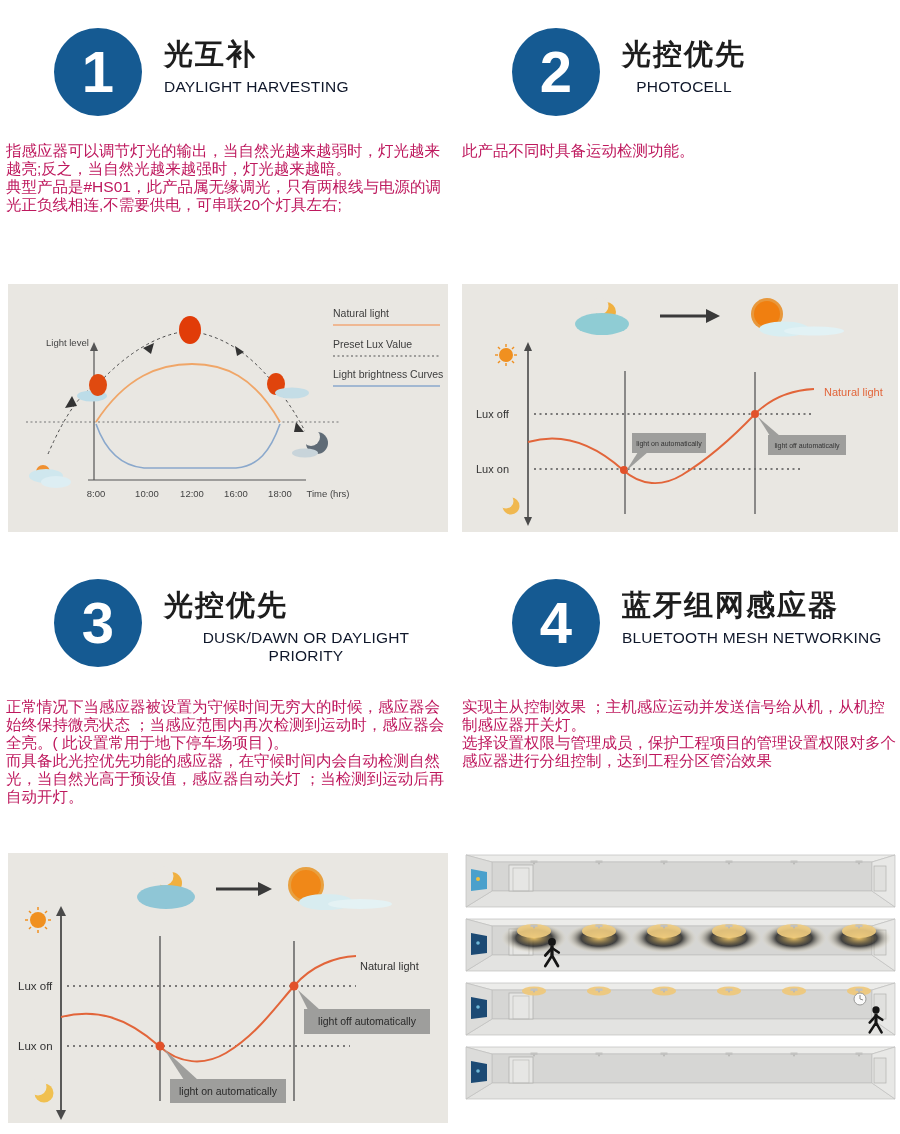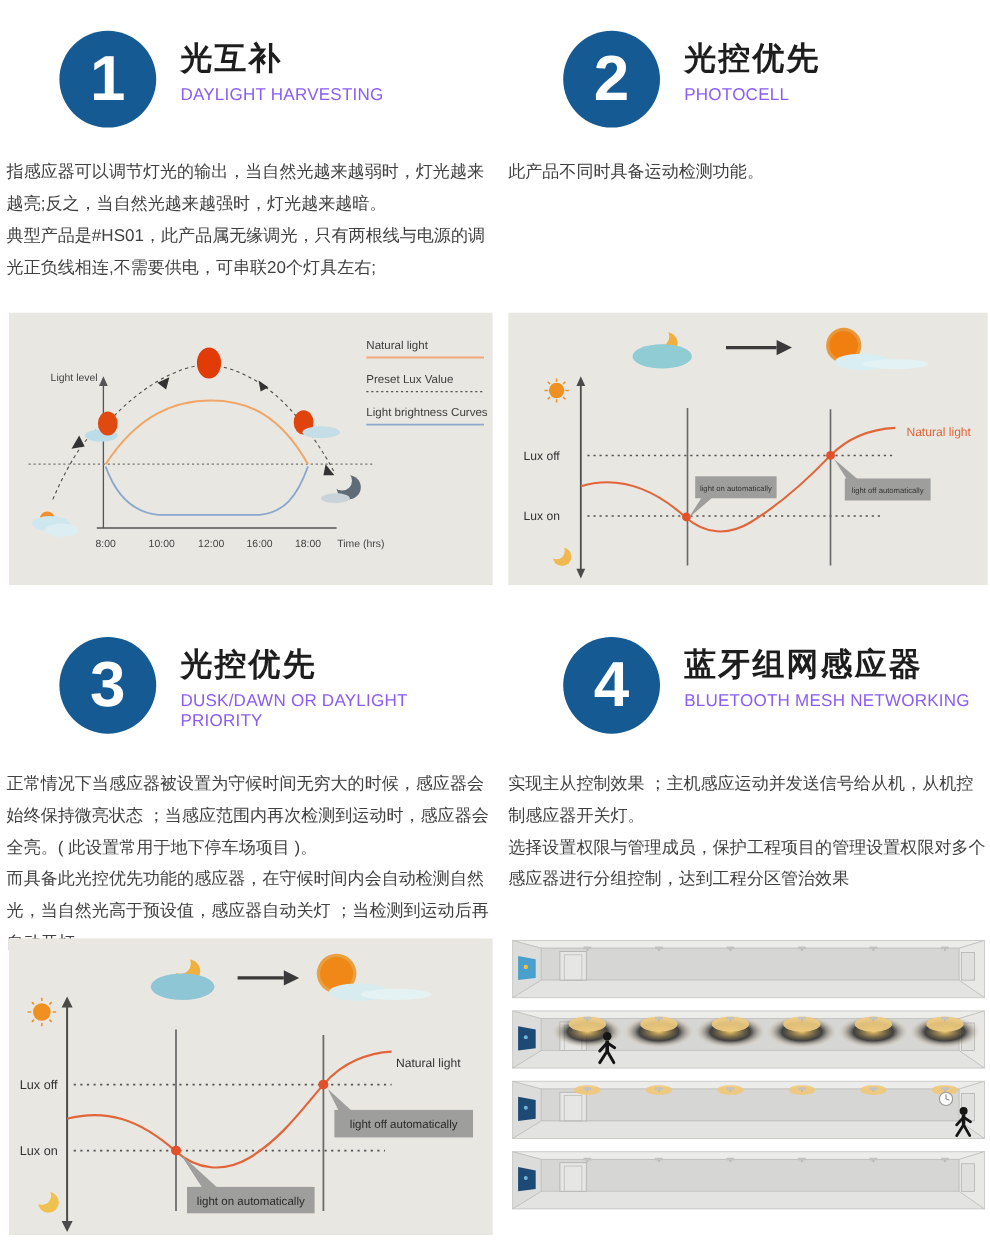--- a/index.html
+++ b/index.html
@@ -10,22 +10,22 @@
   }
   .section{position:absolute;width:444px;height:552px;}
   .sec-header{position:absolute;top:8px;left:50px;display:flex;align-items:flex-start;}
   .num-circle{
     width:88px;height:88px;border-radius:50%;background:#155a92;color:#fff;
     display:flex;align-items:center;justify-content:center;
     font-size:58px;font-weight:bold;flex:0 0 auto;line-height:1;
   }
   .titles{margin-left:22px;padding-top:10px;}
   .cn-title{font-size:29px;font-weight:bold;color:#1d1d1d;letter-spacing:2px;line-height:1.15;}
-  .en-subtitle{font-size:15.5px;color:#8b5cf6;margin-top:7px;letter-spacing:0.2px;}
-  .para{position:absolute;top:122px;left:2px;right:0;font-size:15.5px;line-height:29px;color:#404040;}
+  .en-subtitle{font-size:15.5px;color:#0f172a;margin-top:7px;letter-spacing:0.2px;text-align:center;}
+  .para{position:absolute;top:122px;left:2px;right:0;font-size:15.5px;line-height:18px;color:#be185d;}
   .para p{margin:0;}
   .figure{position:absolute;left:4px;top:264px;}
   .fig-lower{top:281px;}
   svg{display:block;}
   svg text{font-family:"Liberation Sans","DejaVu Sans",sans-serif;}
 </style>
 </head>
 <body>
 
 <div class="section" style="left:4px;top:20px;">

